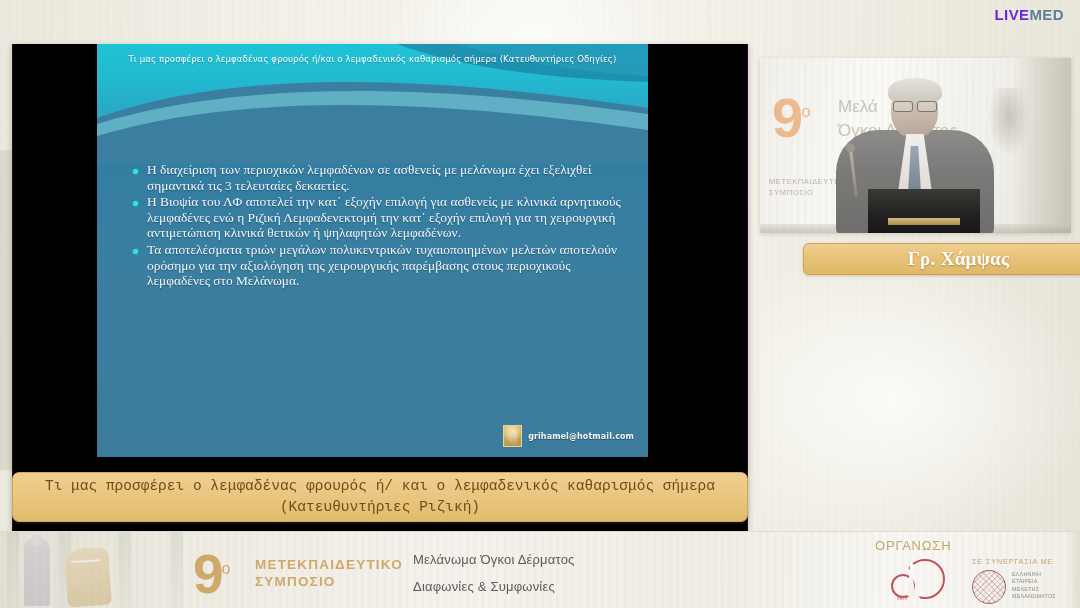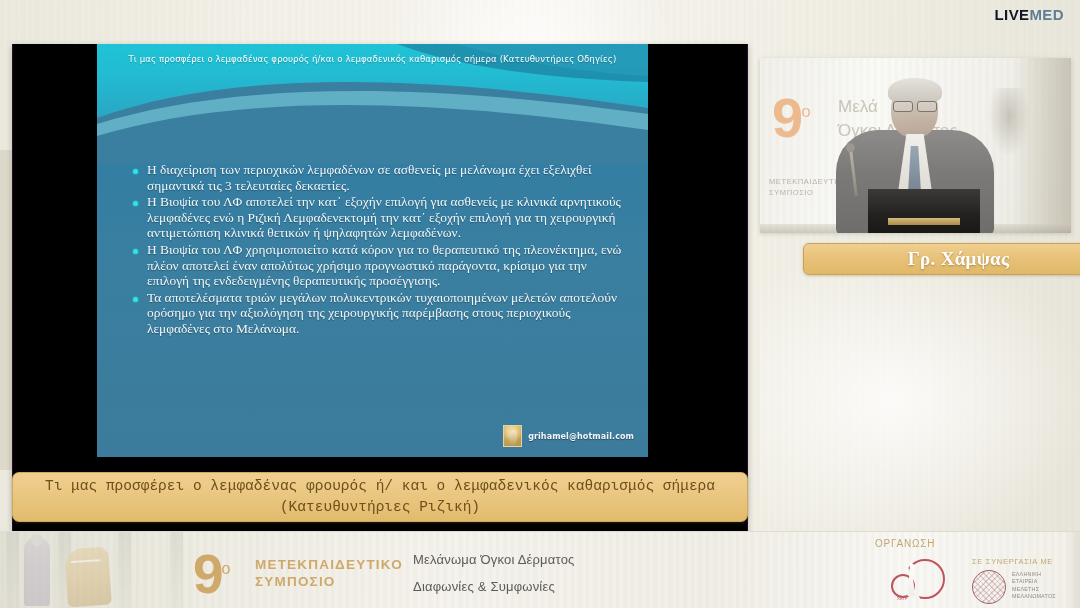--- a/index.html
+++ b/index.html
@@ -56,21 +56,21 @@
 
   
   .livemed {
     position: absolute;
     right: 16px; top: 7px;
     font-size: 15px;
     font-weight: bold;
     letter-spacing: .4px;
     line-height: 1;
   }
-  .livemed .lv { color: #0f172a; }
+  .livemed .lv { color: #6d28d9; }
   .livemed .md { color: #5d7f96; font-weight: 600; }
 
   
   .player {
     position: absolute;
     left: 12px; top: 44px;
     width: 736px; height: 527px;
     background: #000;
     box-shadow: 0 2px 6px rgba(90,85,70,0.35);
     overflow: hidden;
@@ -456,21 +456,21 @@
     letter-spacing: .2px;
   }
 
   .org-block {
     position: absolute;
     left: 875px; top: 6px;
     width: 95px;
   }
   .org-title {
     font-family: "Liberation Sans", sans-serif;
-    font-size: 10px;
+    font-size: 13px;
     color: #c2a671;
     letter-spacing: .8px;
   }
   .org-logo {
     position: absolute;
     left: 14px; top: 16px;
     width: 54px; height: 54px;
   }
   .org-ring {
     position: absolute;
@@ -570,24 +570,20 @@
         <div class="bullet">
           <span class="dot"></span>
           <span class="btext">Η διαχείριση των περιοχικών λεμφαδένων σε ασθενείς με μελάνωμα έχει εξελιχθεί σημαντικά τις 3 τελευταίες δεκαετίες.</span>
         </div>
         <div class="bullet">
           <span class="dot"></span>
           <span class="btext">Η Βιοψία του ΛΦ αποτελεί την κατ᾽ εξοχήν επιλογή για ασθενείς με κλινικά αρνητικούς λεμφαδένες ενώ η Ριζική Λεμφαδενεκτομή την κατ᾽ εξοχήν επιλογή για τη χειρουργική αντιμετώπιση κλινικά θετικών ή ψηλαφητών λεμφαδένων.</span>
         </div>
         <div class="bullet">
           <span class="dot"></span>
-          <span class="btext">Η Βιοψία του ΛΦ χρησιμοποιείτο κατά κόρον για το θεραπευτικό της πλεονέκτημα, ενώ πλέον αποτελεί έναν απολύτως χρήσιμο προγνωστικό παράγοντα, κρίσιμο για την επιλογή της ενδεδειγμένης θεραπευτικής προσέγγισης.</span>
-        </div>
-        <div class="bullet">
-          <span class="dot"></span>
           <span class="btext">Τα αποτελέσματα τριών μεγάλων πολυκεντρικών τυχαιοποιημένων μελετών αποτελούν  ορόσημο για την αξιολόγηση της χειρουργικής παρέμβασης στους περιοχικούς λεμφαδένες στο Μελάνωμα.</span>
         </div>
       </div>
 
       <div class="slide-credit">
         <span class="credit-thumb"></span>
         <span class="credit-email">grihamel@hotmail.com</span>
       </div>
     </div>
     <div class="player-edge"></div>

